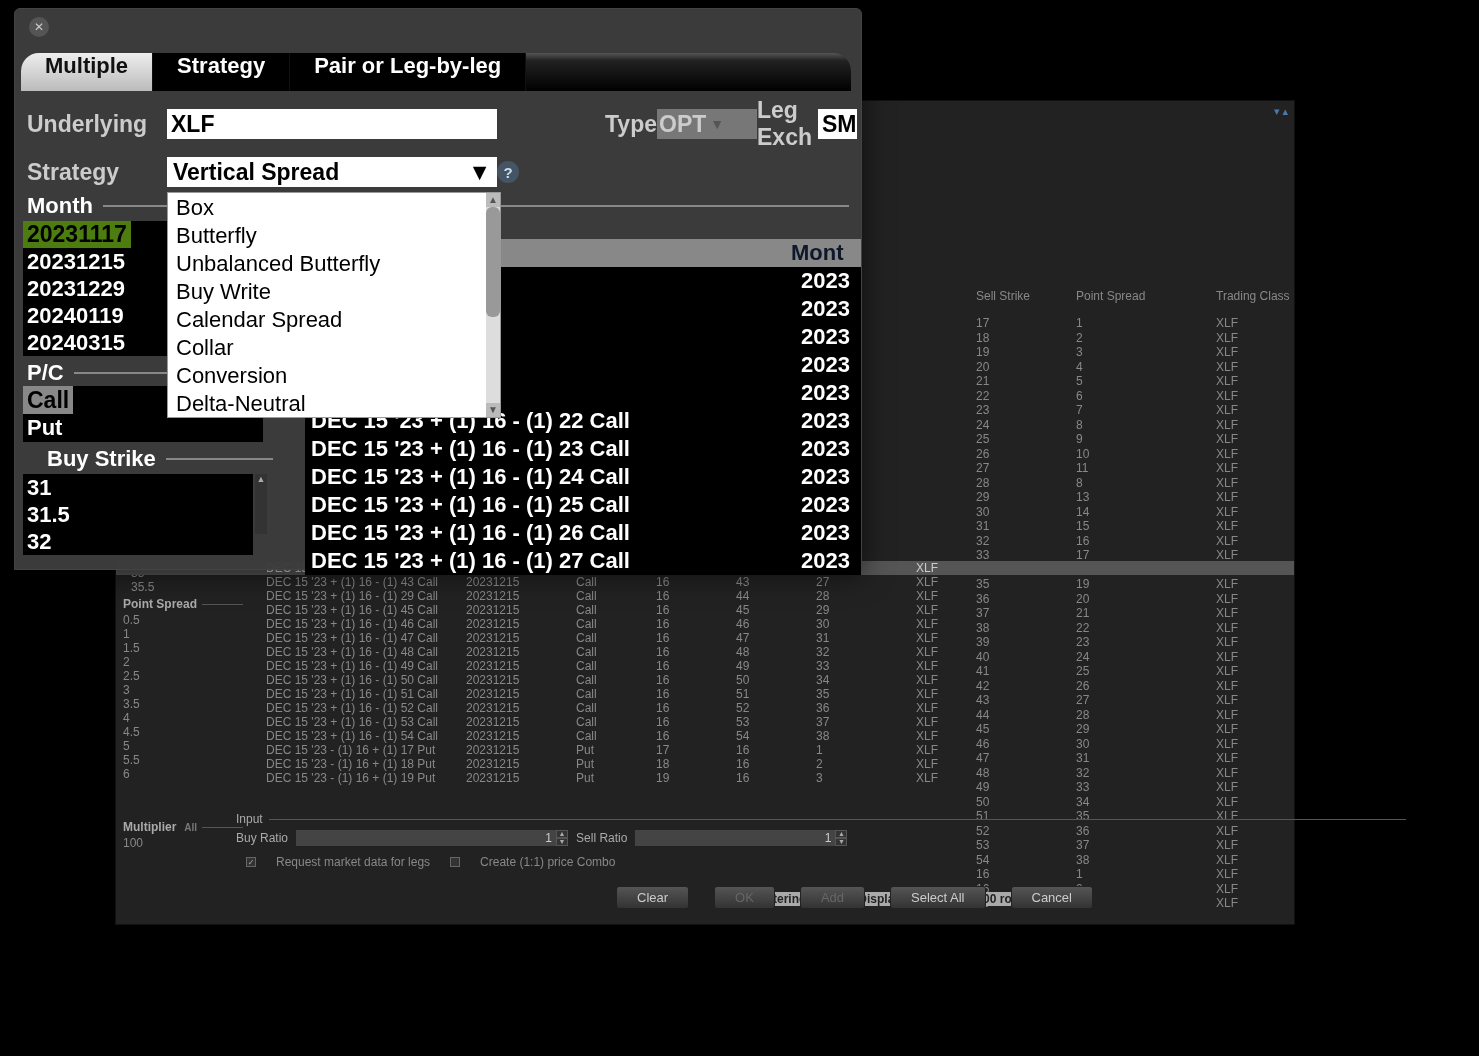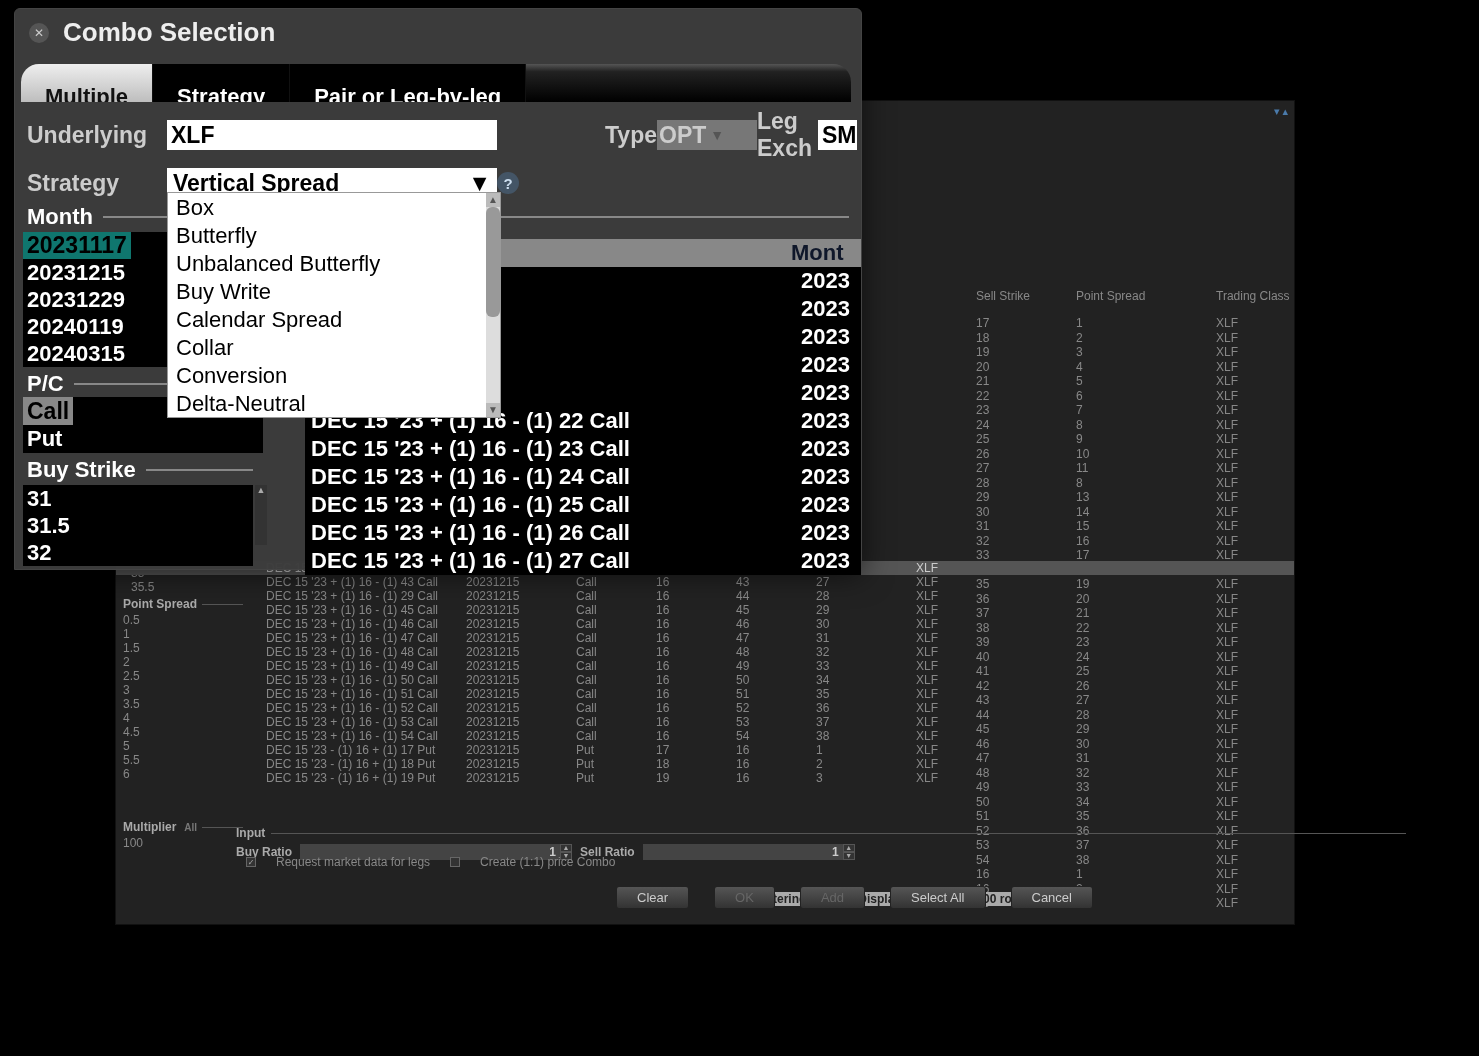--- a/index.html
+++ b/index.html
@@ -16,21 +16,21 @@
   .bg-rightcol { position:absolute; left:860px; top:215px; color:#888; font-size:12px; }
   .bg-rightcol .r { display:grid; grid-template-columns:100px 140px 140px; width:430px; height:14.5px; line-height:14.5px; }
   .status-msg { position:absolute; left:608px; top:791px; background:#aaa; color:#222; font-size:12px; padding:0 3px; font-weight:bold; }
 
   
   .side-list { position:absolute; color:#888; font-size:12px; }
   .side-list .hdr { color:#aaa; font-size:12px; font-weight:bold; display:flex; align-items:center; gap:5px; margin-bottom:2px; }
   .side-list .hdr .line { flex:1; height:1px; background:#555; }
   .side-list .itm { height:14px; line-height:14px; }
 
-  .input-section { position:absolute; left:120px; bottom:64px; width:1170px; color:#aaa; font-size:12px;font-weight:bold; }
+  .input-section { position:absolute; left:120px; bottom:78px; width:1170px; color:#aaa; font-size:12px; }
   .input-section .line { height:1px; background:#555; flex:1; }
   .input-row { display:flex; align-items:center; gap:8px; margin-top:4px; }
   .ratio-field { display:flex; align-items:center; }
   .ratio-field .val { background:#444; color:#ccc; width:260px; text-align:right; padding:1px 4px; font-size:12px; }
   .spinbtns { display:flex; flex-direction:column; }
   .spinbtns span { width:12px; height:8px; background:#333; border:1px solid #555; font-size:7px; line-height:6px; text-align:center; color:#aaa; }
 
   .checks { position:absolute; left:130px; bottom:55px; color:#888; font-size:12px; display:flex; gap:20px; align-items:center; }
   .chk { width:10px; height:10px; background:#333; border:1px solid #666; display:inline-flex; align-items:center; justify-content:center; color:#aaa; font-size:8px; }
 
@@ -38,40 +38,40 @@
   .btn { background:linear-gradient(#555,#333); color:#ccc; font-size:13px; padding:3px 20px; border:1px solid #222; border-radius:3px; }
   .btn.dis { color:#666; }
 
   
   .fg { position:absolute; left:14px; top:8px; width:848px; height:562px; background:rgba(60,60,60,0.98); border:1px solid #444; border-radius:6px 6px 0 0; box-shadow:0 4px 30px rgba(0,0,0,0.6);}
   .titlebar { display:flex; align-items:center; gap:14px; padding:8px 14px; }
   .titlebar .close-ic { width:20px; height:20px; border-radius:50%; background:#555; display:flex; align-items:center; justify-content:center; color:#ccc; font-size:12px; }
   .titlebar .title { color:#eee; font-size:26px; font-weight:bold; }
 
   .tabs { display:flex; background:#000; border-radius:18px 18px 0 0; margin:8px 10px 0 6px; height:38px; overflow:hidden; position:relative; background:linear-gradient(#555 0%,#222 20%,#000 100%);}
-  .tab { padding:20px 24px; color:#fff; font-size:22px; font-weight:bold; border-right:1px solid #111;}
+  .tab { padding:0 24px; color:#fff; font-size:22px; font-weight:bold; border-right:1px solid #111;}
   .tab.active { background:linear-gradient(#eee,#bbb); color:#111; border-radius:14px 0 0 0;}
   .tab:not(.active){ background:#000; }
 
   .fields { padding:6px 10px 2px 12px; color:#ddd; font-size:23px; font-weight:bold; display:grid; grid-template-columns:140px 330px 60px 100px 100px 100px; row-gap:6px; align-items:center;}
   .fields label{ color:#ccc; font-size:23px; font-weight:bold;}
   .inp { background:#fff; color:#000; font-size:23px; font-weight:bold; padding:0 4px; height:30px; line-height:30px; }
   .sel { background:#777; color:#ccc; font-size:23px; font-weight:bold; height:30px; display:inline-flex; align-items:center; padding:0 2px; }
   .sel .tri { margin-left:4px; font-size:14px; color:#555;}
   .help { width:22px; height:22px; border-radius:50%; background:#456; color:#cde; display:inline-flex; align-items:center; justify-content:center; font-size:15px; font-weight:bold; }
 
   .strategy-sel { background:#fff; color:#000; font-size:23px; font-weight:bold; height:30px; display:flex; align-items:center; justify-content:space-between; padding:0 6px; width:330px;}
   .strategy-sel .tri { color:#000; }
 
   .section-hdr { display:flex; align-items:center; gap:10px; color:#fff; font-size:22px; font-weight:bold; padding:4px 12px 0 12px;}
   .section-hdr .line { flex:1; height:2px; background:#888;}
 
   .month-box { margin:2px 0 0 8px; width:150px; background:#000; color:#fff; font-size:22px; font-weight:bold;}
   .month-box .itm { padding:0 4px; height:27px; line-height:27px;}
-  .month-box .itm.sel { background:#0f766e; color:#000;}
+  .month-box .itm.sel { background:#4d7c0f; color:#000;}
 
   .pc-box { margin-left:8px; width:240px; background:#000; color:#fff; font-size:22px; font-weight:bold;}
   .pc-box .itm{ padding:0 4px; height:28px; line-height:28px;}
   .pc-box .itm.sel{ background:#888; color:#000;}
 
   .buystr-box { margin:2px 0 0 8px; width:230px; background:#000; color:#fff; font-size:22px; font-weight:bold; position:relative;}
   .buystr-box .itm{ padding:0 4px; height:27px; line-height:27px;}
   .buystr-scrollbar{ position:absolute; right:-14px; top:0; width:12px; height:60px; background:#333;}
   .buystr-scrollbar .up{ width:12px; height:12px; background:#333; color:#aaa; font-size:9px; text-align:center;}
 
@@ -533,21 +533,20 @@
     <div class="btn dis">OK</div>
     <div class="btn dis">Add</div>
     <div class="btn">Select All</div>
     <div class="btn">Cancel</div>
   </div>
 </div>
 
 <div class="fg">
   <div class="titlebar">
     <span class="close-ic">✕</span>
-    <span class="title">Combo Selection</span>
   </div>
 
   <div class="tabs">
     <div class="tab active">Multiple</div>
     <div class="tab">Strategy</div>
     <div class="tab">Pair or Leg-by-leg</div>
   </div>
 
   <div class="fields">
     <label>Underlying</label>
@@ -579,21 +578,21 @@
       <span class="line"></span>
     </div>
   <div class="month-box" id="month-box"><div class="itm sel">20231117</div><div class="itm">20231215</div><div class="itm">20231229</div><div class="itm">20240119</div><div class="itm">20240315</div></div>
 
   <div class="section-hdr" style="width:250px;">
       <span>P/C</span>
       <span class="line"></span>
     </div>
   <div class="pc-box" id="pc-box"><div class="itm sel">Call</div><div class="itm">Put</div></div>
 
-  <div class="section-hdr" style="width:250px;">
+  <div class="section-hdr" style="width:250px;margin-left:20px;">
       <span>Buy Strike</span>
       <span class="line"></span>
     </div>
   <div class="buystr-box" id="bs-box">
     <div class="itm">31</div>
       <div class="itm">31.5</div>
       <div class="itm">32</div>
       <div class="buystr-scrollbar">
         <div class="up">▲</div>
       </div>

